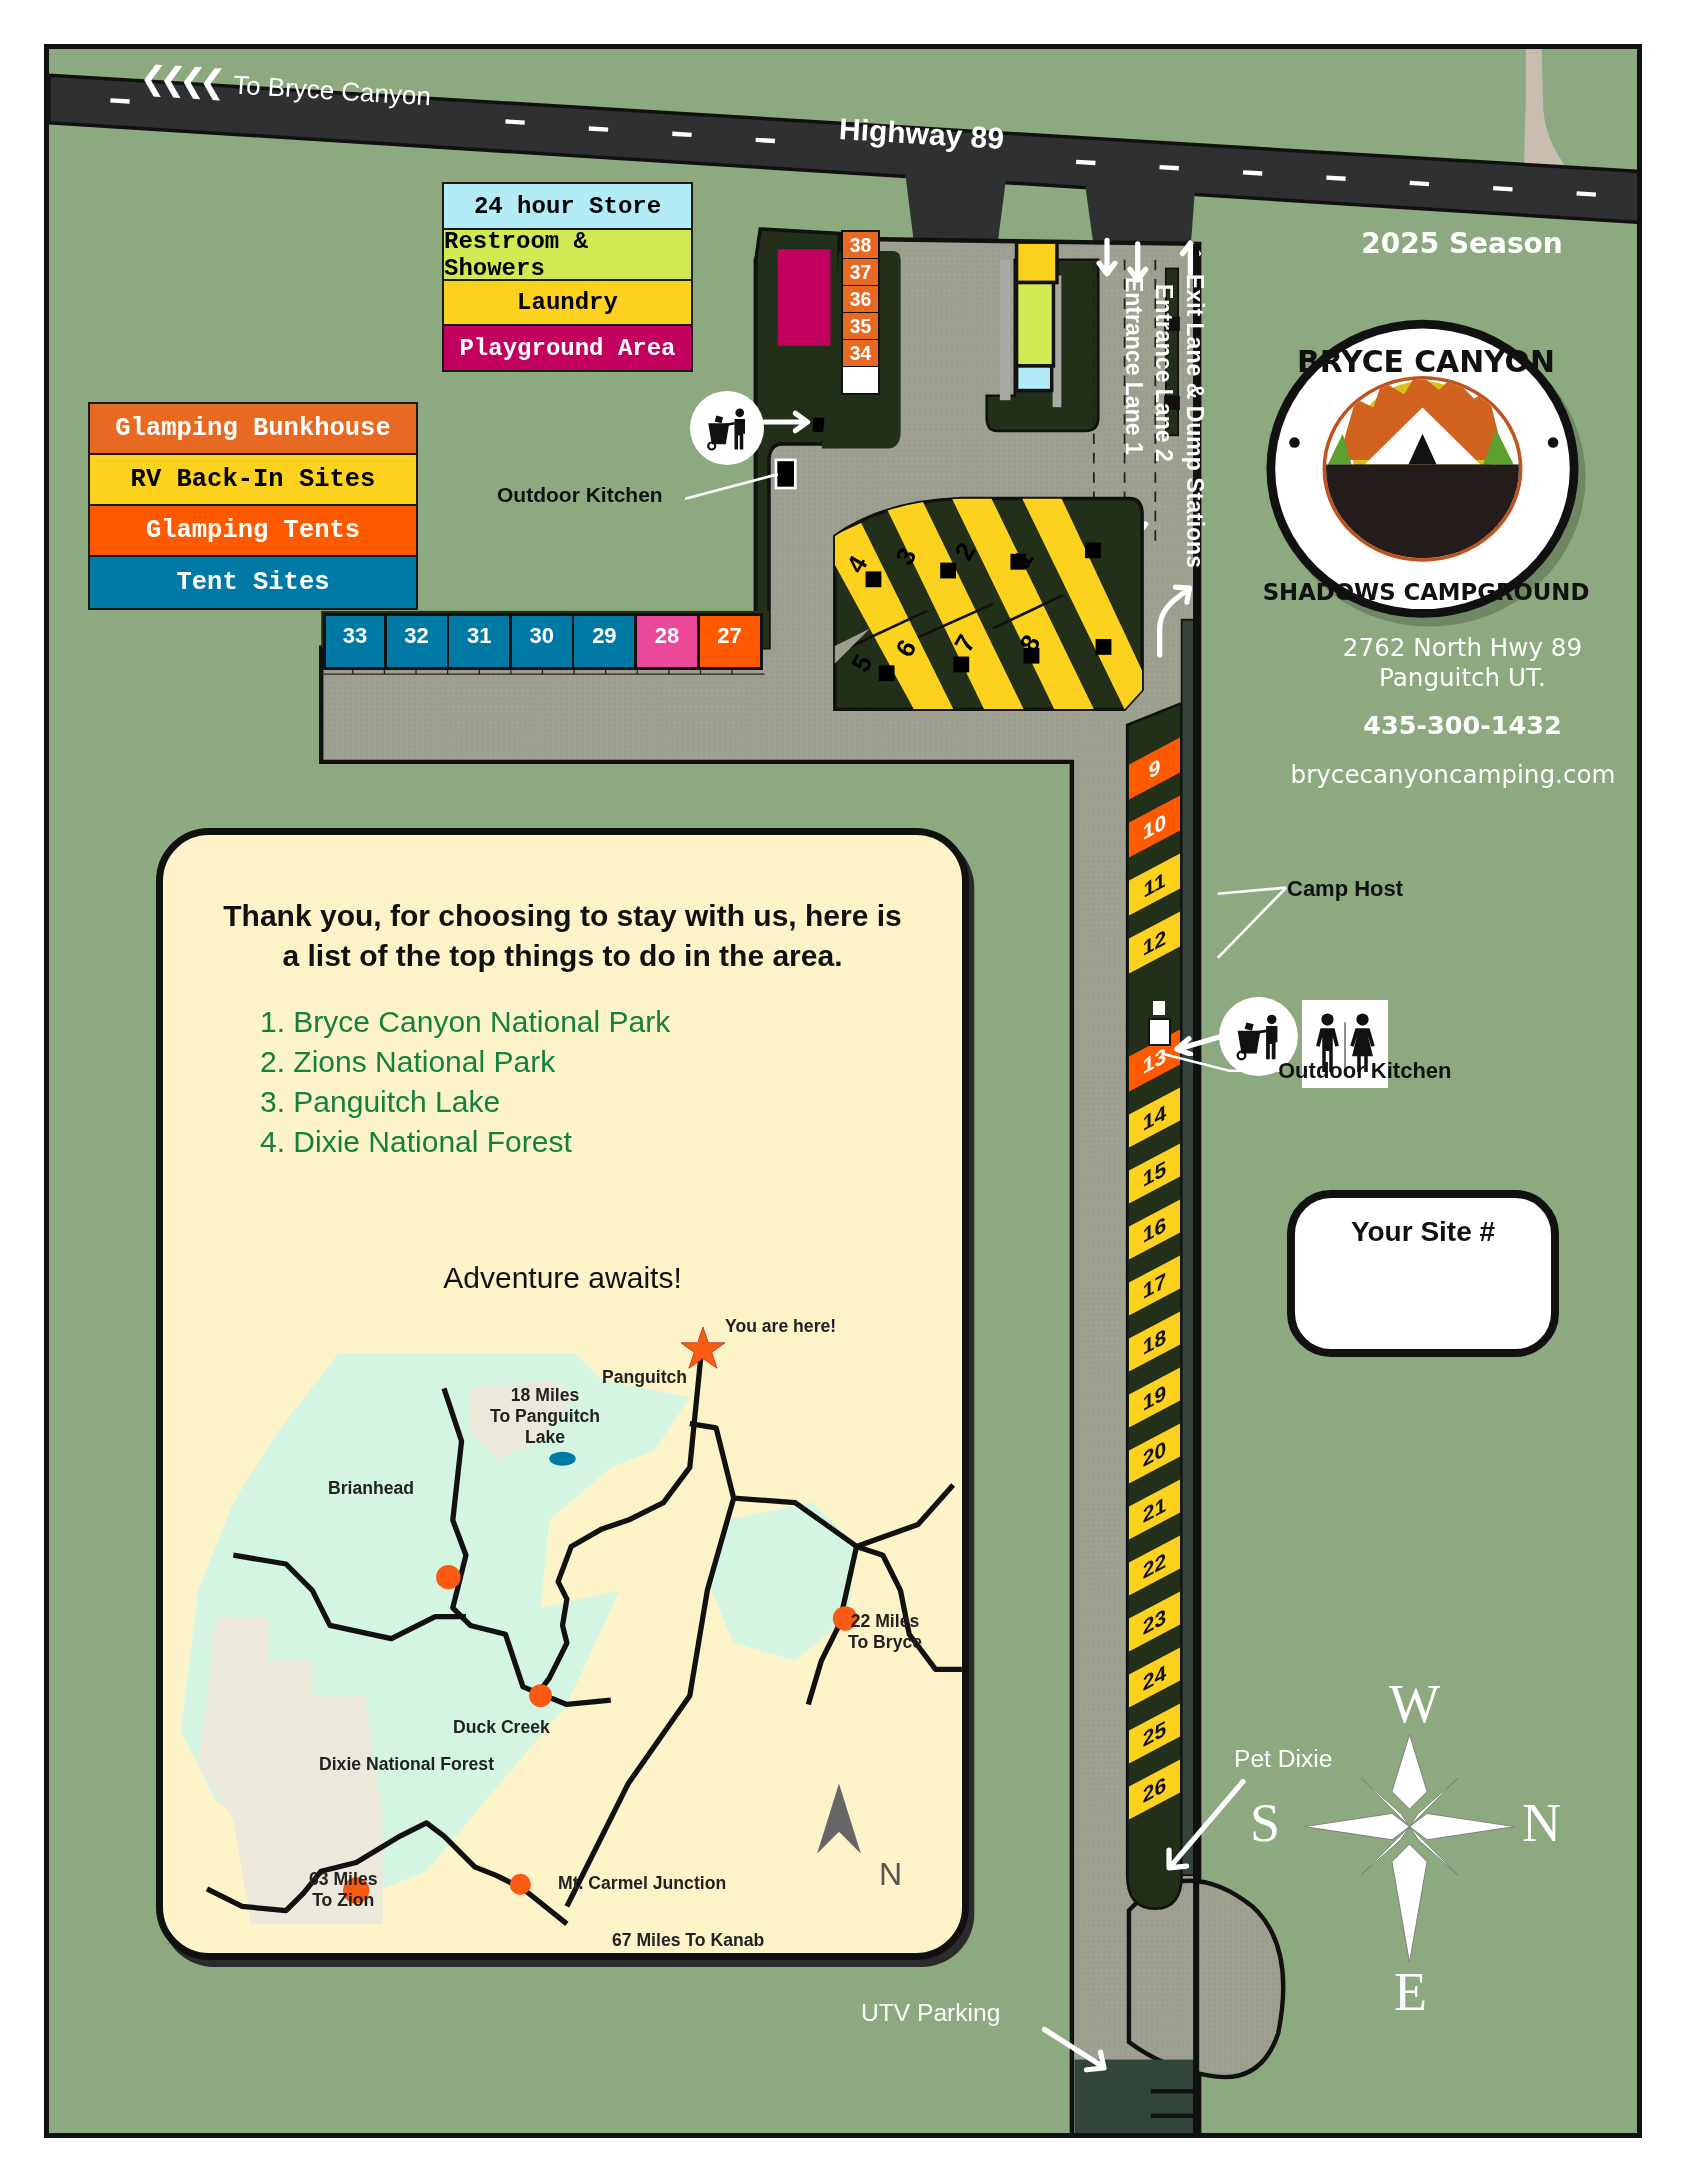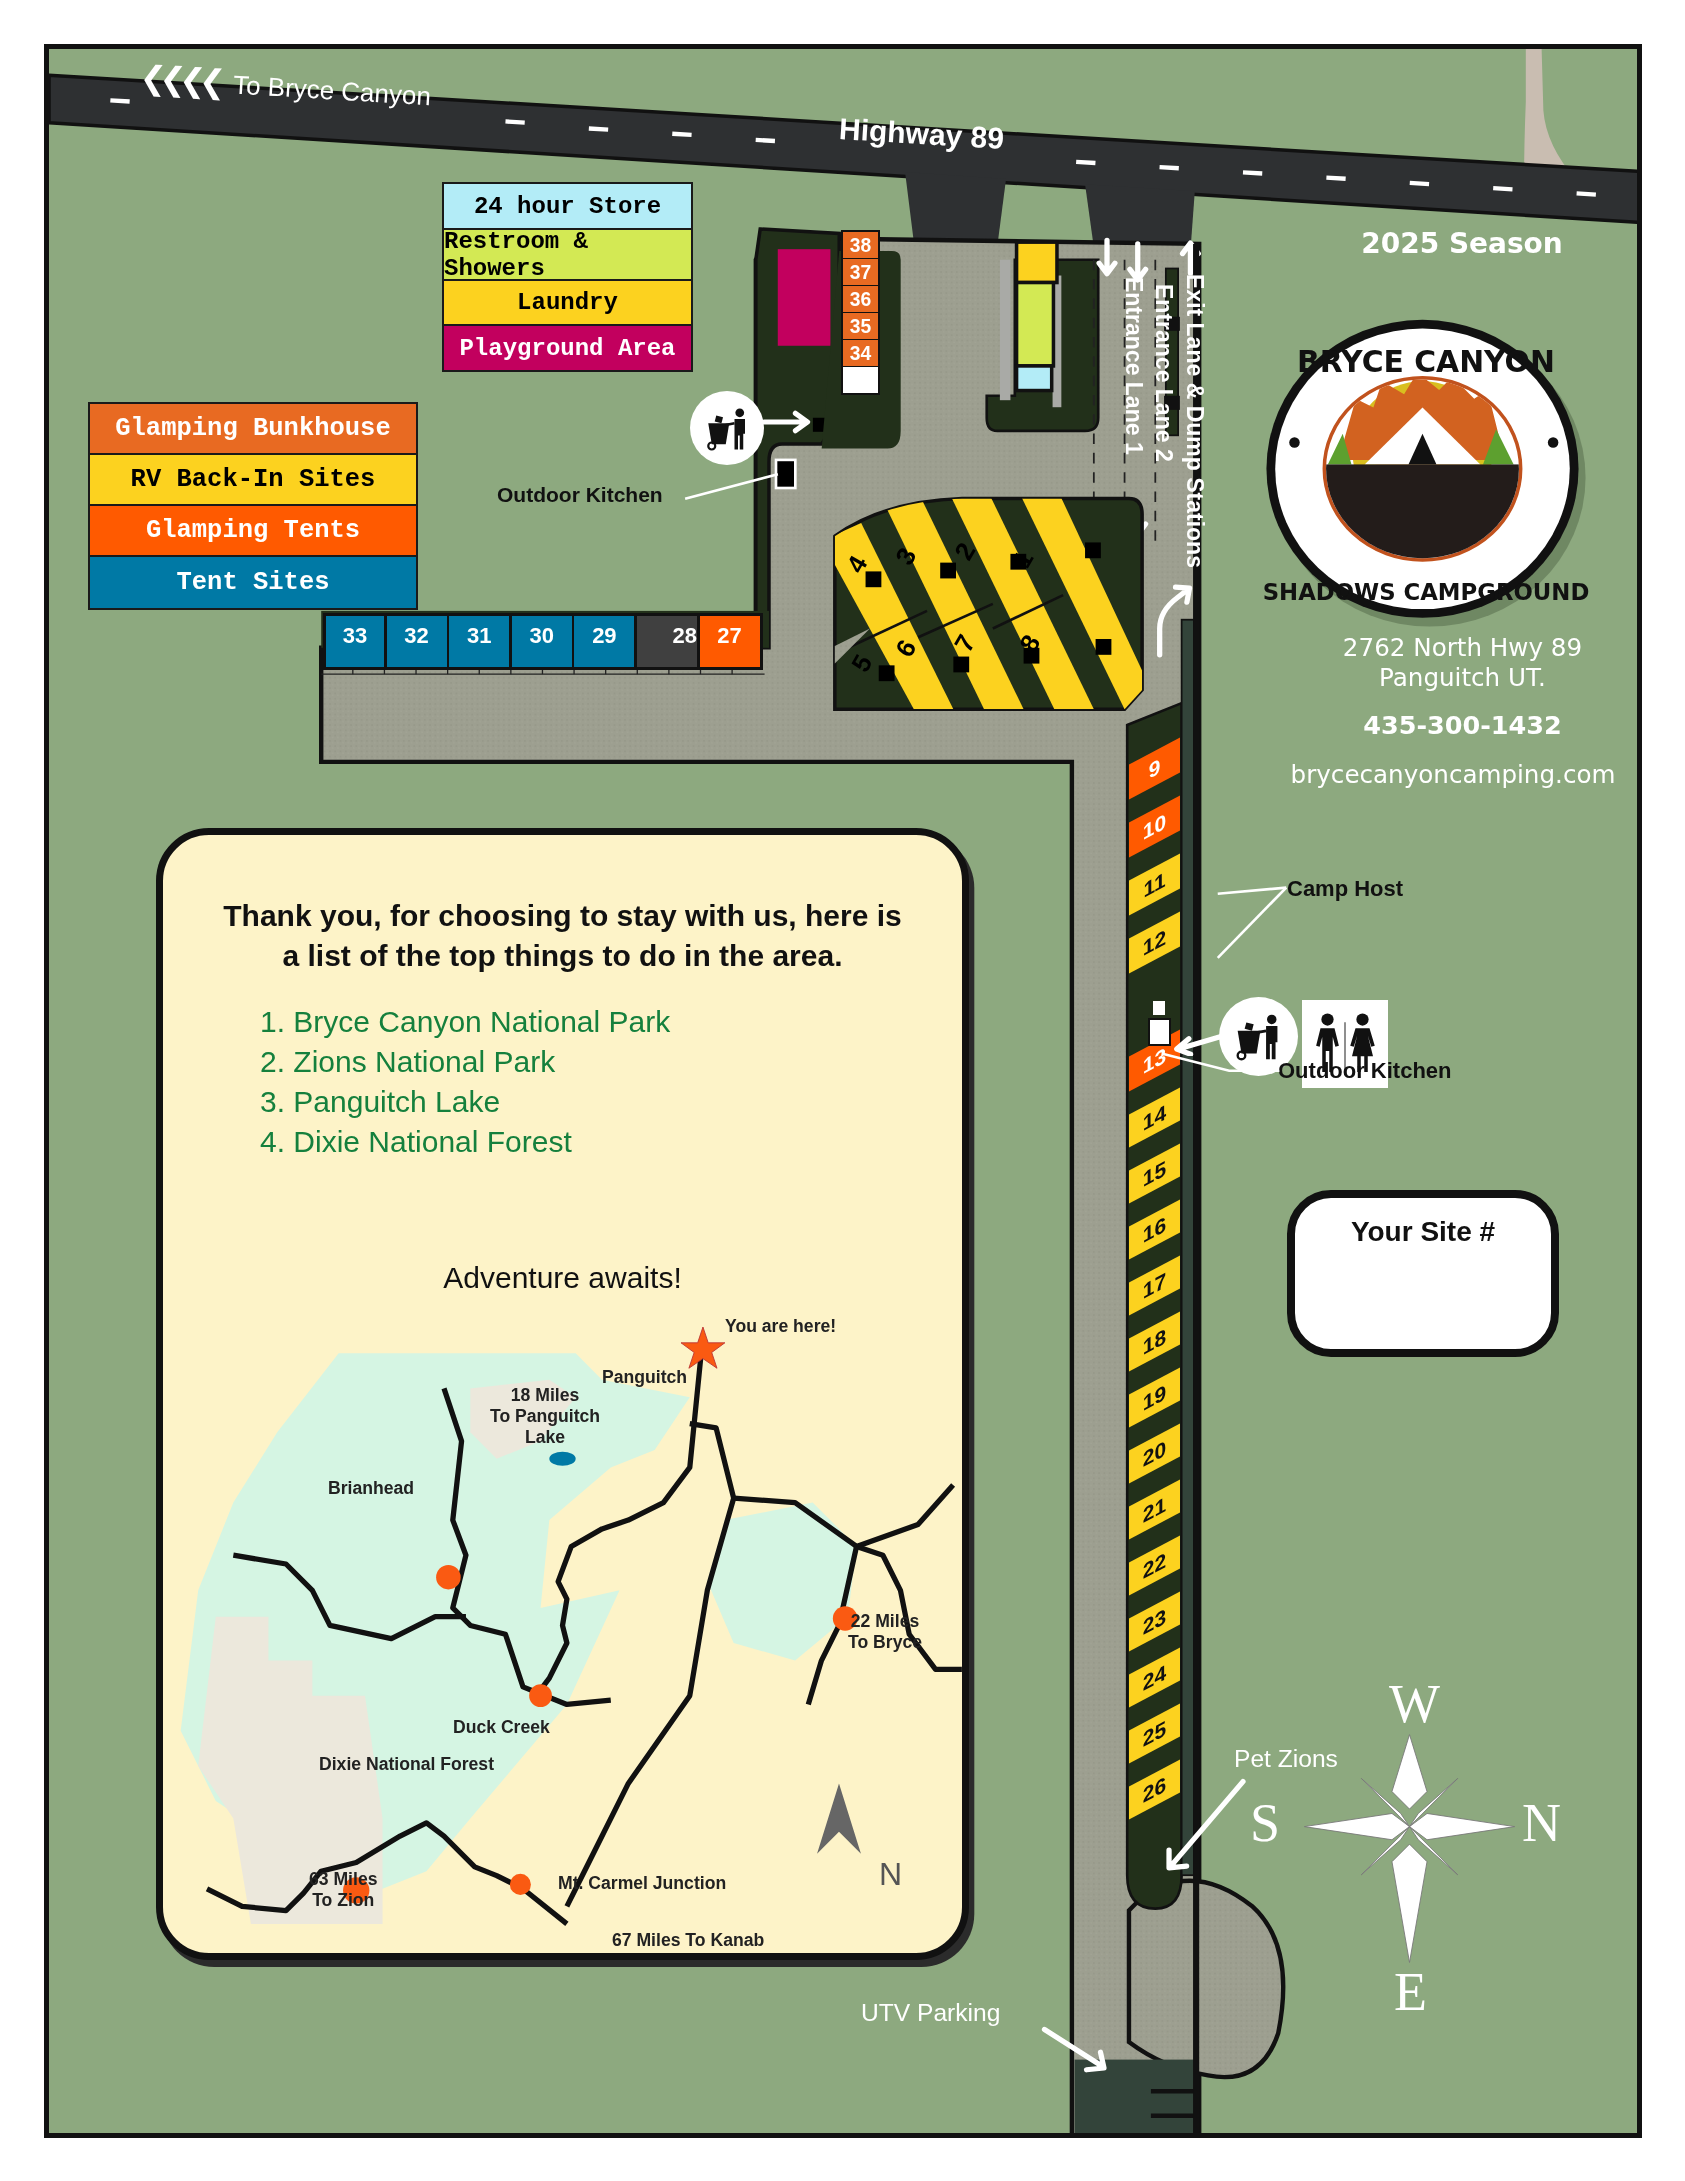--- a/index.html
+++ b/index.html
@@ -216,21 +216,21 @@
   <div class="site-label abs" style="left:850px; top:584px; font-size:26px; transform:rotate(-60deg);">6</div>
   <div class="site-label abs" style="left:909px; top:579px; font-size:26px; transform:rotate(-60deg);">7</div>
   <div class="site-label abs" style="left:974px; top:579px; font-size:26px; transform:rotate(-60deg);">8</div>
 
   <div class="abs" style="left:274px; top:564px; display:flex; border:3.5px solid #111; background:#111; gap:2.6px;">
     <div class="site-label" style="width:58px; height:51px; background:#0079a5; color:#fff; font-size:22px; text-align:center; padding-top:7px;">33</div>
     <div class="site-label" style="width:60px; height:51px; background:#0079a5; color:#fff; font-size:22px; text-align:center; padding-top:7px;">32</div>
     <div class="site-label" style="width:60px; height:51px; background:#0079a5; color:#fff; font-size:22px; text-align:center; padding-top:7px;">31</div>
     <div class="site-label" style="width:60px; height:51px; background:#0079a5; color:#fff; font-size:22px; text-align:center; padding-top:7px;">30</div>
     <div class="site-label" style="width:60px; height:51px; background:#0079a5; color:#fff; font-size:22px; text-align:center; padding-top:7px;">29</div>
-    <div class="site-label" style="width:60px; height:51px; background:#404040; color:#fff; font-size:22px; text-align:right; padding-top:7px;">28</div>
+    <div class="site-label" style="width:60px; height:51px; background:#ec4899; color:#fff; font-size:22px; text-align:center; padding-top:7px;">28</div>
     <div class="site-label" style="width:60px; height:51px; background:#ff5a00; color:#fff; font-size:22px; text-align:center; padding-top:7px;">27</div>
   </div>
 
   <div class="abs" style="left:1080px; top:702px; width:51px;">
     <div class="site-label" style="height:35px; margin-bottom:23px; background:#ff5a00; color:#fff; font-size:21px; text-align:center; line-height:35px; transform:skewY(-28deg);">9</div>
     <div class="site-label" style="height:35px; margin-bottom:23px; background:#ff5a00; color:#fff; font-size:21px; text-align:center; line-height:35px; transform:skewY(-28deg);">10</div>
     <div class="site-label" style="height:35px; margin-bottom:23px; background:#fcd21f; color:#111; font-size:21px; text-align:center; line-height:35px; transform:skewY(-28deg);">11</div>
     <div class="site-label" style="height:35px; margin-bottom:83px; background:#fcd21f; color:#111; font-size:21px; text-align:center; line-height:35px; transform:skewY(-28deg);">12</div>
     <div class="site-label" style="height:35px; margin-bottom:23px; background:#ff5a00; color:#fff; font-size:21px; text-align:center; line-height:35px; transform:skewY(-28deg);">13</div>
     <div class="site-label" style="height:33px; margin-bottom:23px; background:#fcd21f; color:#111; font-size:21px; text-align:center; line-height:33px; transform:skewY(-28deg);">14</div>
@@ -315,21 +315,21 @@
   <div class="info-text" style="left:1229px; top:584px; width:369px; font-size:24.6px;">2762 North Hwy 89</div>
   <div class="info-text" style="left:1229px; top:614px; width:369px; font-size:24.6px;">Panguitch UT.</div>
   <div class="info-text" style="left:1229px; top:661px; width:369px; font-size:25.5px; font-weight:bold;">435-300-1432</div>
   <div class="info-text" style="left:1211px; top:711px; width:386px; font-size:24.6px;">brycecanyoncamping.com</div>
 
   <div id="your-site">
     <div id="your-site-label">Your Site #</div>
     <div style="position:absolute; left:0; top:70px; width:100%; text-align:center; font-size:35px; font-weight:bold;"></div>
   </div>
 
-  <div class="white-label" style="left:1185px; top:1696px;">Pet Zions</div>
+  <div class="white-label" style="left:1185px; top:1696px;">Pet Dixie</div>
   <svg class="abs" style="left:1113px; top:1729px;" width="88" height="97" viewBox="0 0 100 110">
     <path d="M92,4 L10,100 M8,82 L8,102 L28,100" stroke="#fff" stroke-width="6" fill="none" stroke-linecap="round" stroke-linejoin="round"></path>
   </svg>
 
   <div class="white-label" style="left:812px; top:1950px;">UTV Parking</div>
   <svg class="abs" style="left:992px; top:1975px;" width="70" height="53" viewBox="0 0 80 60">
     <path d="M4,6 L70,48 M52,52 L72,50 L68,32" stroke="#fff" stroke-width="6" fill="none" stroke-linecap="round" stroke-linejoin="round"></path>
   </svg>
 
   <div class="abs" style="left:1229px; top:1633px; width:263px; height:298px;">

